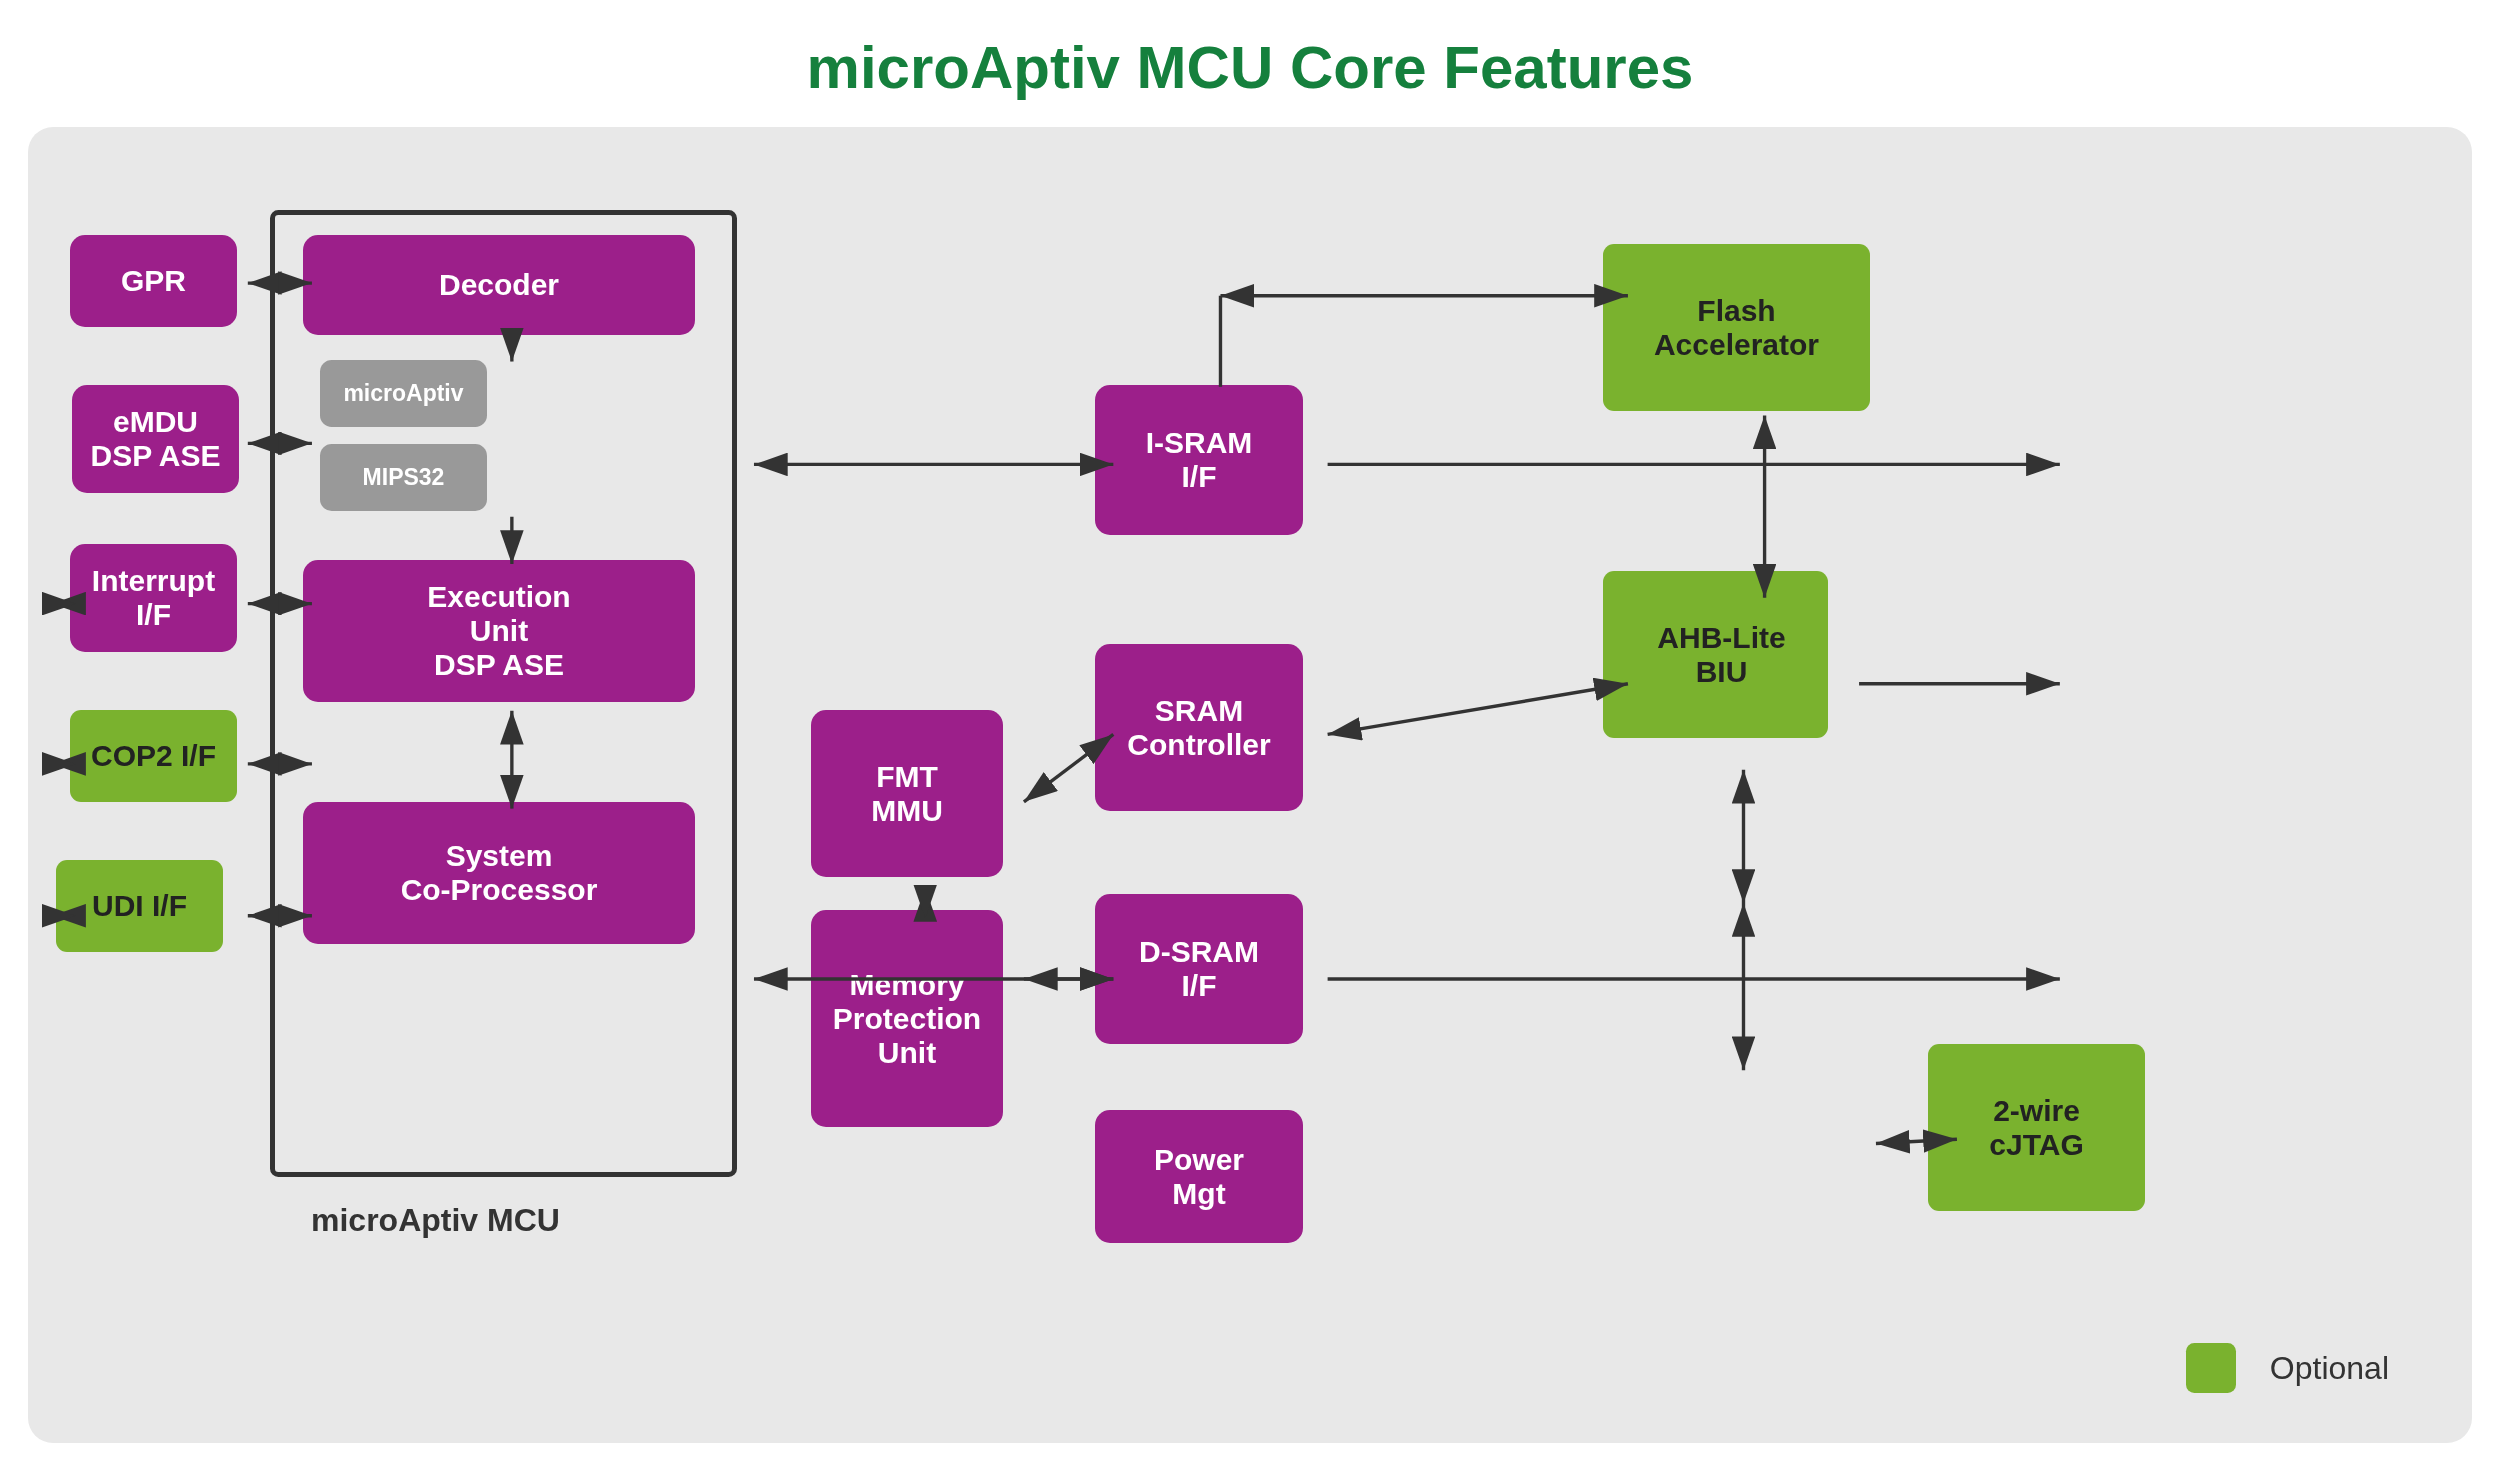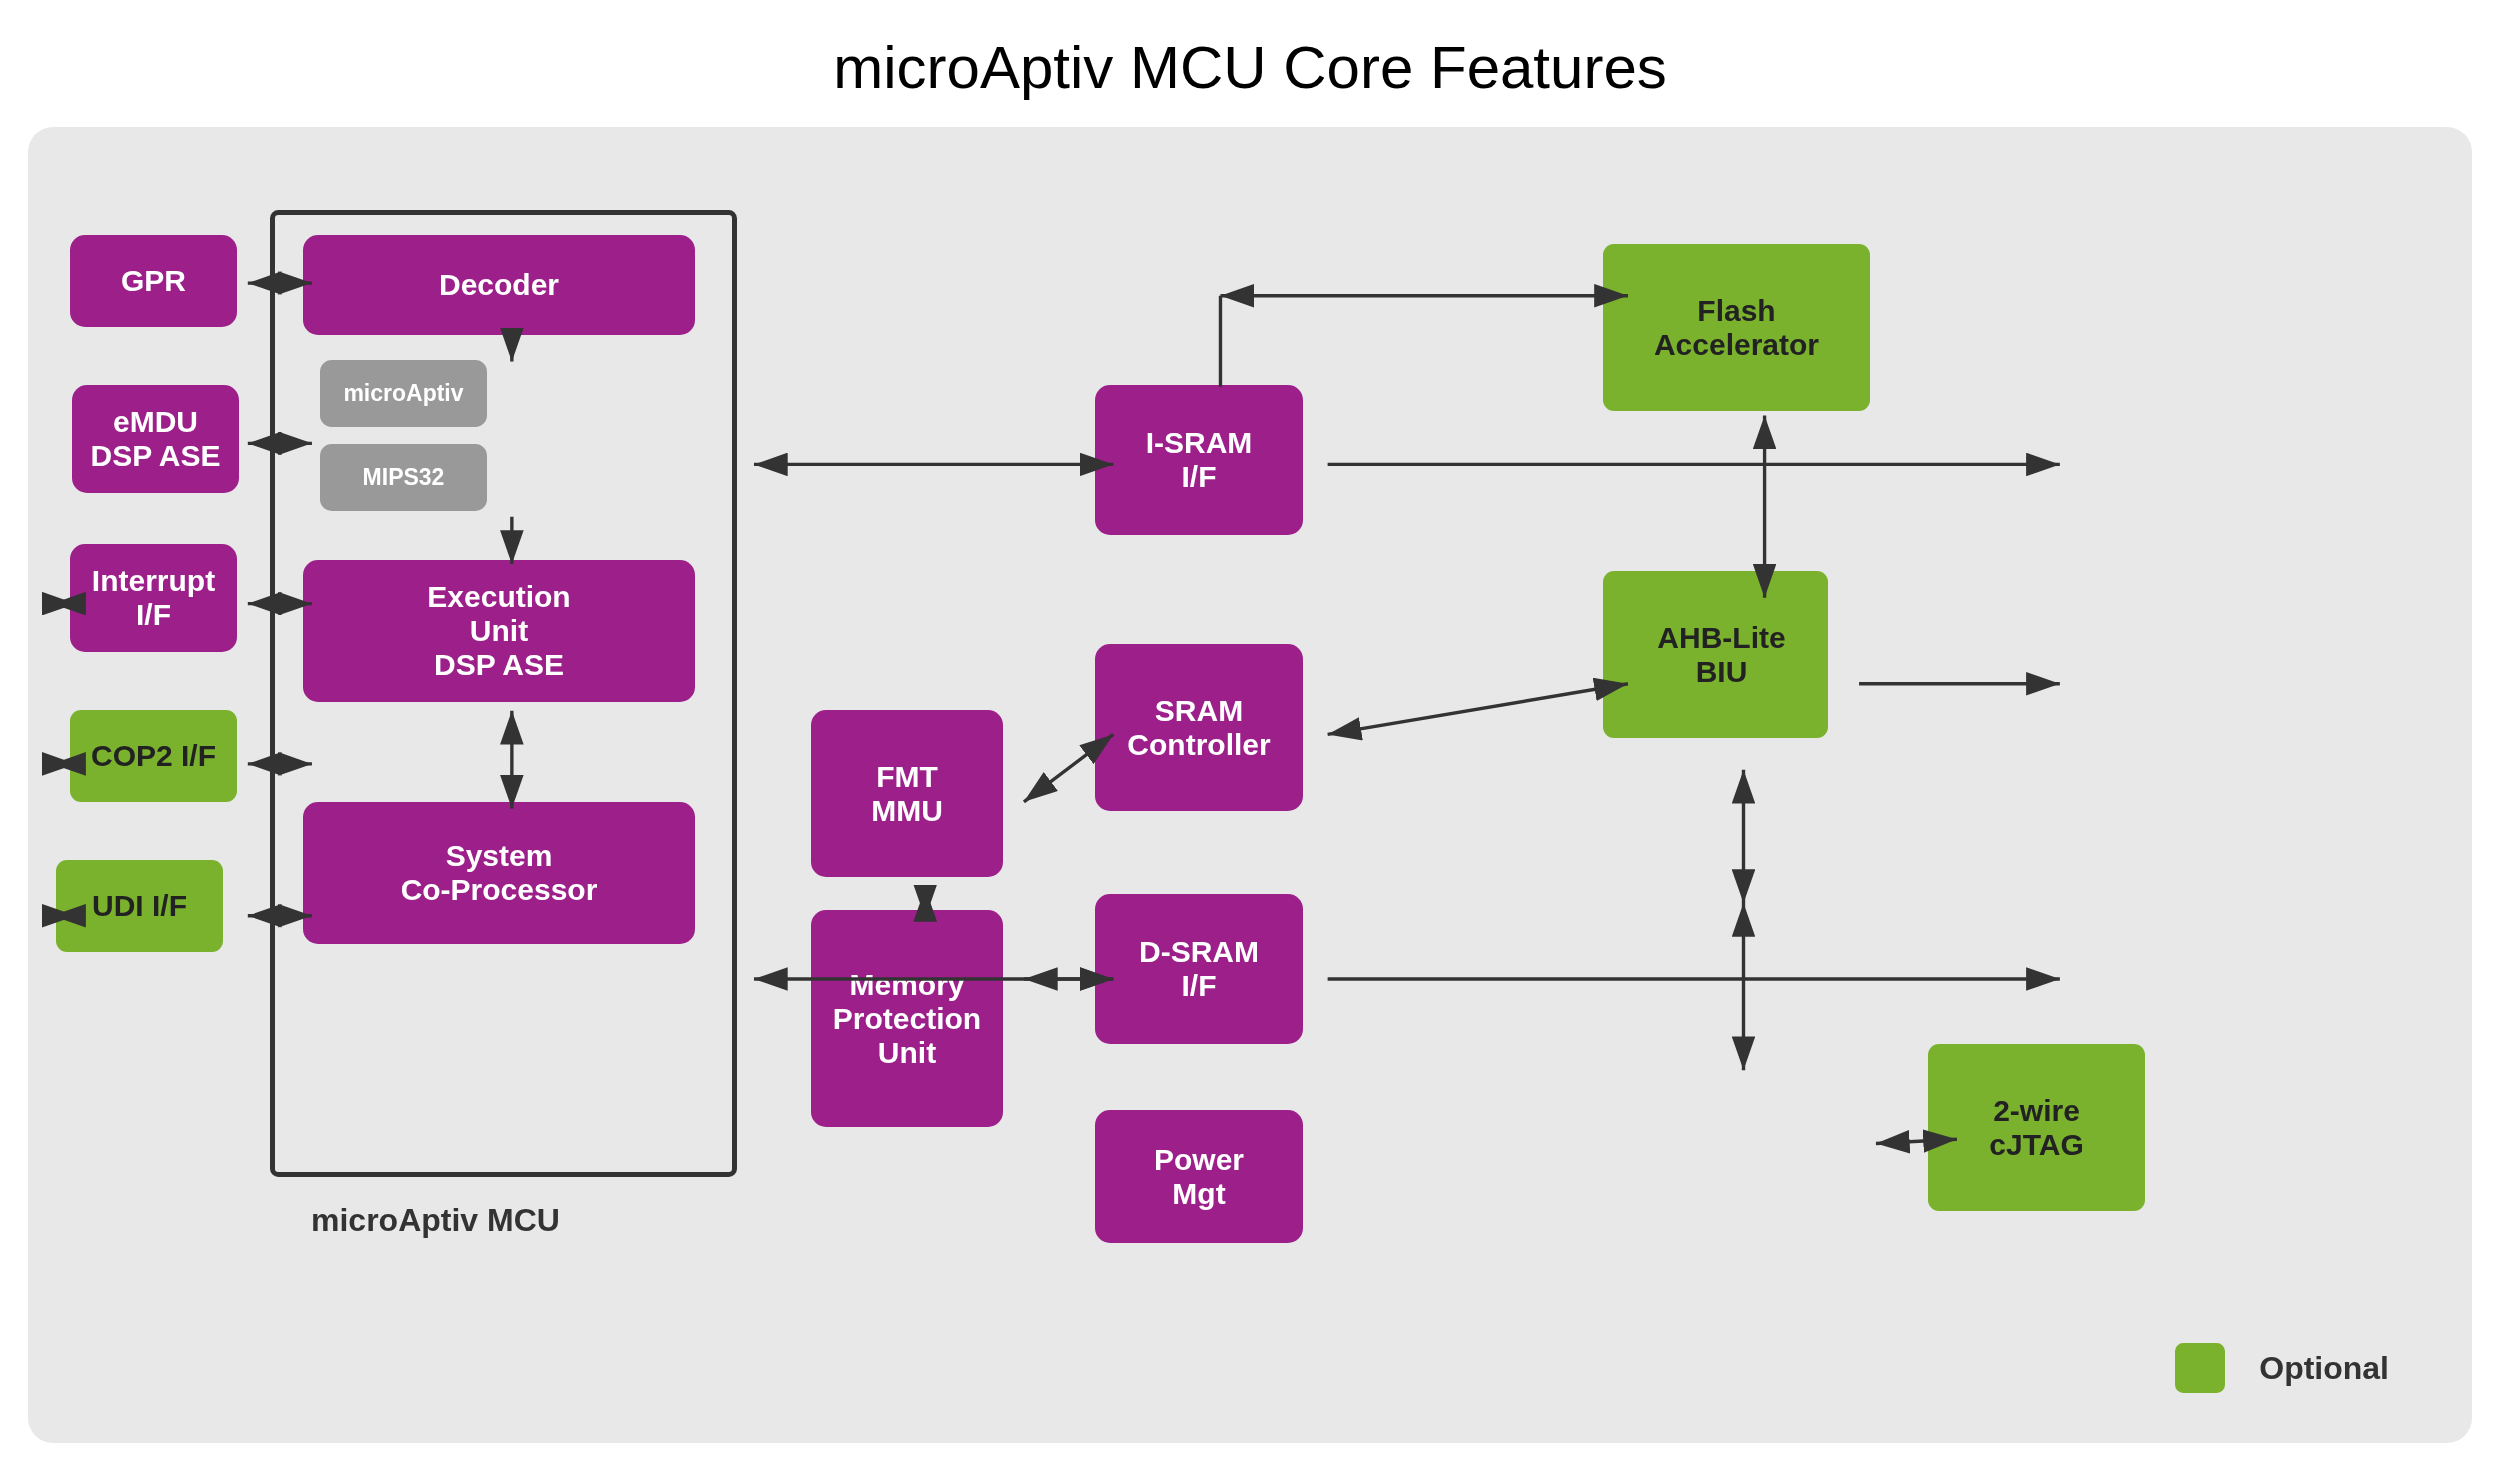--- a/index.html
+++ b/index.html
@@ -8,23 +8,23 @@
       font-family: Arial, Helvetica, sans-serif;
       width: 2500px;
       height: 1484px;
       overflow: hidden;
       position: relative;
     }
 
     .page-title {
       text-align: center;
       font-size: 60px;
-      font-weight: normal;
+      font-weight: bold;
       padding: 33px 0 25px 0;
-      color: #000000;
+      color: #15803d;
     }
 
     .diagram-container {
       background: #e8e8e8;
       border-radius: 25px;
       margin: 0 28px;
       position: relative;
       height: 1316px;
     }
 
@@ -87,21 +87,21 @@
       height: 100%;
       pointer-events: none;
     }
 
     .optional-legend {
       position: absolute;
       display: flex;
       align-items: center;
       gap: 34px;
       font-size: 32px;
-      font-weight: 700;
+      font-weight: 400;
       color: #333;
     }
 
     .legend-green-box {
       width: 50px;
       height: 50px;
       background: #7ab22e;
       border-radius: 8.3px;
     }
 

